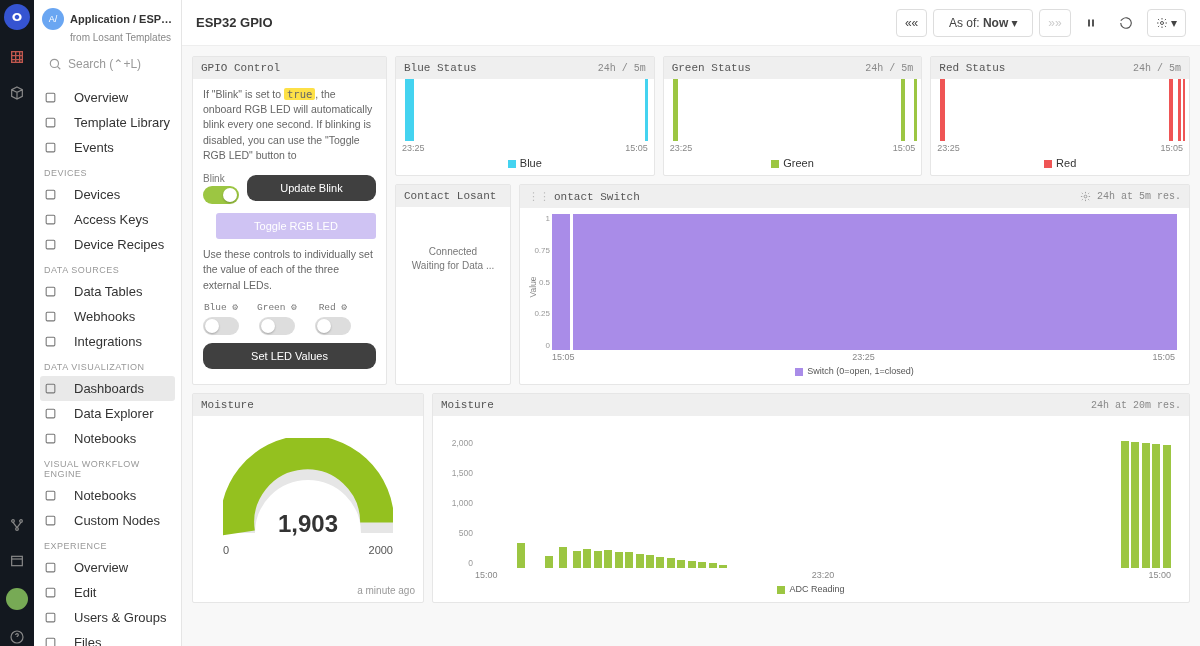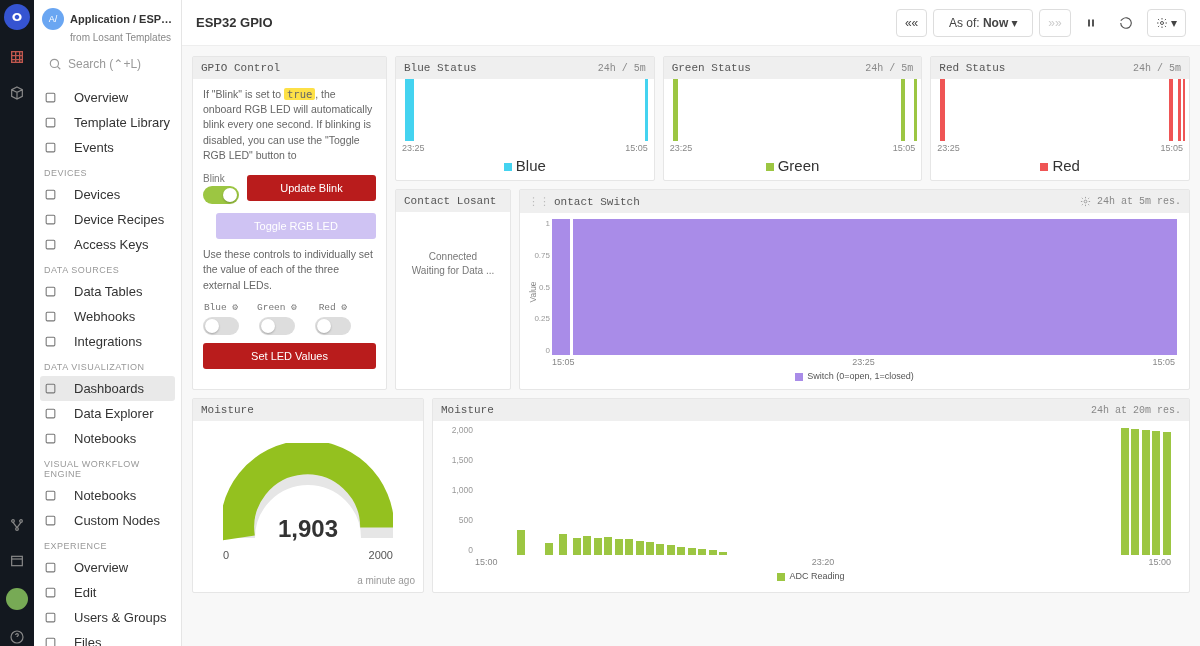--- a/index.html
+++ b/index.html
@@ -37,40 +37,40 @@
 .card { background: #fff; border: 1px solid #e6e6e6; border-radius: 2px; display: flex; flex-direction: column; }
 .card-hd { background: #efefef; padding: 5px 8px; font-family: "Courier New", monospace; font-size: 11px; color: #555; display: flex; align-items: center; }
 .card-hd .rng { margin-left: auto; font-size: 10px; color: #888; font-family: inherit; }
 .card-bd { padding: 8px 10px; font-size: 11px; color: #555; flex: 1; }
 
 
 .gpio { width: 195px; }
 .help { font-size: 10.5px; line-height: 1.45; color: #666; }
 .code { font-family: monospace; background: #fde047; padding: 0 3px; border-radius: 2px; }
 .btn-l { display: block; width: 160px; margin: 6px 0 6px auto; padding: 7px 0; text-align: center; border: none; border-radius: 3px; cursor: pointer; font-size: 11px; }
-.btn-blue1 { background: #b91c1c; color: #fff; }
+.btn-blue1 { background: #404040; color: #fff; border-radius: 9px; }
 .btn-blue2 { background: #cfc3f3; color: #fff; }
 .btn-full { width: 100%; margin: 8px 0 0 0; }
 .toggle-row { display: flex; align-items: center; gap: 8px; margin-top: 4px; }
 .tog-lbl { font-size: 10px; color: #777; }
 .switch { width: 36px; height: 18px; border-radius: 10px; position: relative; cursor: pointer; }
 .switch .k { position: absolute; width: 14px; height: 14px; border-radius: 50%; background: #fff; top: 2px; transition: none; box-shadow: 0 1px 2px rgba(0,0,0,.25);}
 .switch.on { background: #9cc642; }
 .switch.on .k { left: 20px; }
 .switch.off { background: #ddd; }
 .switch.off .k { left: 2px; }
 .led-row { display: flex; gap: 18px; margin-top: 8px; }
 .led-col { display: flex; flex-direction: column; align-items: center; gap: 4px; font-size: 9.5px; color: #777; font-family: Liberation Mono, monospace; }
 
 
 .mini { flex: 1; }
 .mini .chartbox { height: 62px; background: #fff; position: relative; margin: 0 4px; overflow: hidden; }
 .mini .bar { position: absolute; top: 0; bottom: 0; }
 .mini .axis { display: flex; justify-content: space-between; font-size: 9px; color: #888; padding: 2px 6px 0 6px; }
-.mini .legend { text-align: center; font-size: 15px; padding: 4px 0 6px 0; }
+.mini .legend { text-align: center; font-size: 11px; padding: 4px 0 6px 0; }
 .legend-sw { display: inline-block; width: 8px; height: 8px; margin-right: 4px; vertical-align: middle; }
 .cs1 { width: 116px; }
 .cs1 .msg { font-size: 10px; color: #777; text-align: center; padding: 38px 4px; line-height: 1.4; }
 .cs2 { flex: 1; }
 .cs2 .bigchart { height: 136px; position: relative; margin: 2px 6px 0 26px; }
 .cs2 .yaxis { position: absolute; left: -22px; top: 0; bottom: 0; width: 20px; display: flex; flex-direction: column; justify-content: space-between; font-size: 8px; color: #999; text-align: right; }
 .cs2 .ylbl { position: absolute; left: -30px; top: 50%; transform: rotate(-90deg); font-size: 8.5px; color: #888; }
 .cs2 .plot { position: absolute; inset: 0; }
 .cs2 .pbar { position: absolute; top: 0; bottom: 0; background: #a98ce8; }
 .cs2 .xaxis { display: flex; justify-content: space-between; font-size: 9px; color: #888; padding: 2px 8px 0 26px; }
@@ -80,21 +80,21 @@
 
 .mo1 { width: 232px; }
 .gauge { position: relative; width: 170px; height: 100px; margin: 14px auto 6px auto; }
 .arc { position: absolute; inset: 0; }
 .gauge-val { position: absolute; left: 0; right: 0; bottom: 0px; text-align: center; font-size: 24px; font-weight: 700; color: #333; }
 .gauge-scale { display: flex; justify-content: space-between; font-size: 11px; color: #555; width: 170px; margin: 0 auto; }
 .ts { font-size: 10px; color: #999; text-align: right; padding: 6px 8px; }
 
 
 .mo2 { flex: 1; }
-.mo2 .barchart { height: 130px; position: relative; margin: 0 10px 0 36px; }
+.mo2 .barchart { height: 130px; position: relative; margin: 18px 10px 0 36px; }
 .mo2 .y2 { position: absolute; left: -32px; top: 0; bottom: 0; width: 30px; display: flex; flex-direction: column; justify-content: space-between; font-size: 8.5px; color: #999; text-align: right; }
 .mo2 .b { position: absolute; bottom: 0; width: 8px; background: #9cc642; }
 .mo2 .xaxis { display: flex; justify-content: space-between; font-size: 9px; color: #888; padding: 2px 12px 0 36px; }
 .mo2 .legend { text-align: center; font-size: 9px; padding: 4px 0; }
 
 svg { display: block; }
 </style>
 </head>
 <body>
 
@@ -187,29 +187,29 @@
             </svg>
           </span>
           <span>Devices</span>
         </div>
         <div class="sb-item">
           <span class="ic">
             <svg width="13" height="13" viewBox="0 0 24 24" stroke="currentColor" fill="none" stroke-width="2">
               <rect x="4" y="4" width="16" height="16" rx="2"></rect>
             </svg>
           </span>
+          <span>Access Keys</span>
+        </div>
+        <div class="sb-item">
+          <span class="ic">
+            <svg width="13" height="13" viewBox="0 0 24 24" stroke="currentColor" fill="none" stroke-width="2">
+              <rect x="4" y="4" width="16" height="16" rx="2"></rect>
+            </svg>
+          </span>
           <span>Device Recipes</span>
-        </div>
-        <div class="sb-item">
-          <span class="ic">
-            <svg width="13" height="13" viewBox="0 0 24 24" stroke="currentColor" fill="none" stroke-width="2">
-              <rect x="4" y="4" width="16" height="16" rx="2"></rect>
-            </svg>
-          </span>
-          <span>Access Keys</span>
         </div>
         <div class="sb-cat">DATA SOURCES</div>
         <div class="sb-item">
           <span class="ic">
             <svg width="13" height="13" viewBox="0 0 24 24" stroke="currentColor" fill="none" stroke-width="2">
               <rect x="4" y="4" width="16" height="16" rx="2"></rect>
             </svg>
           </span>
           <span>Data Tables</span>
         </div>

